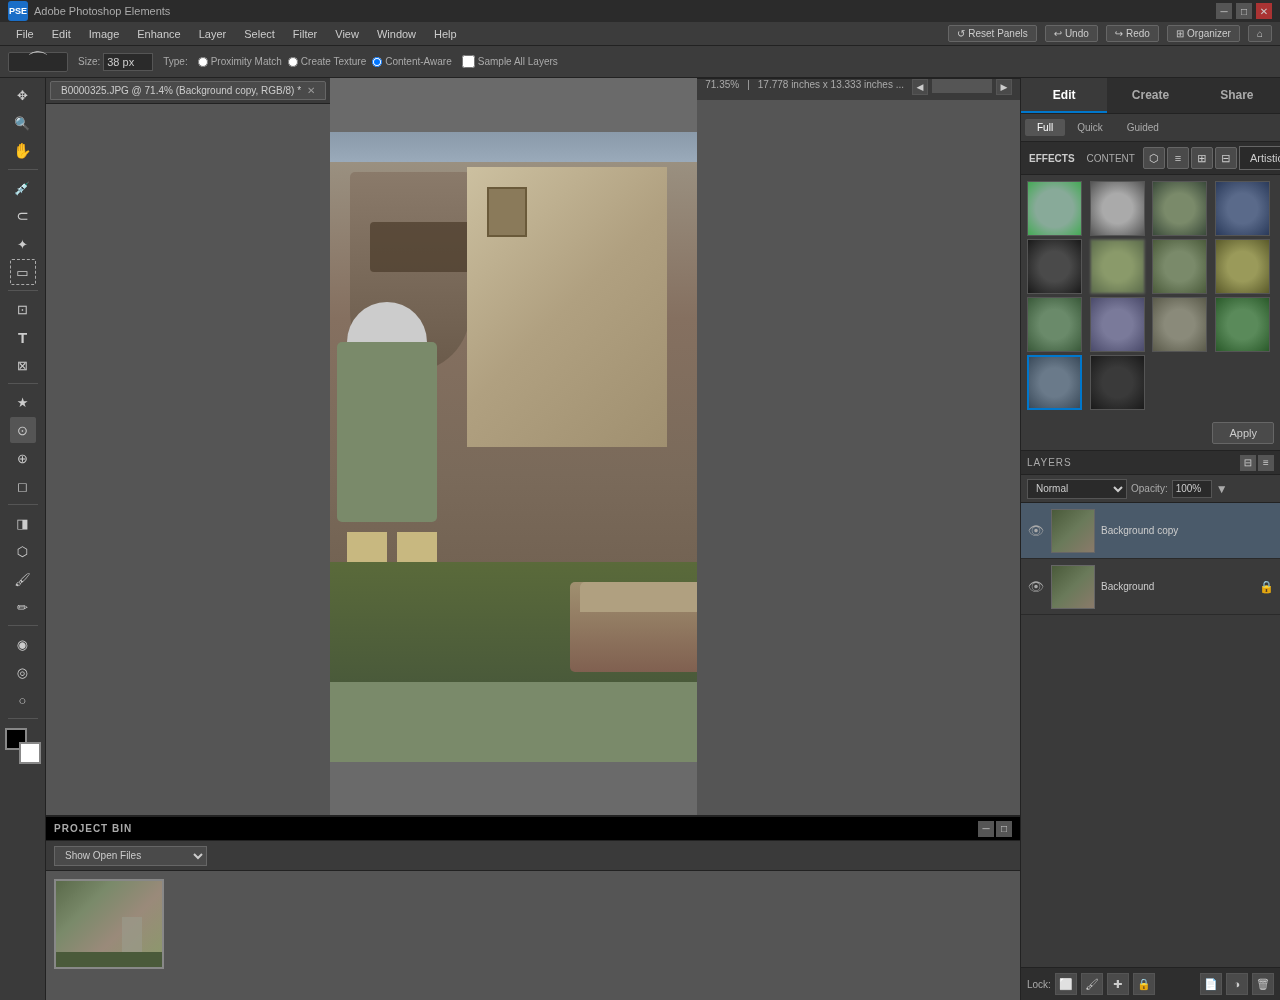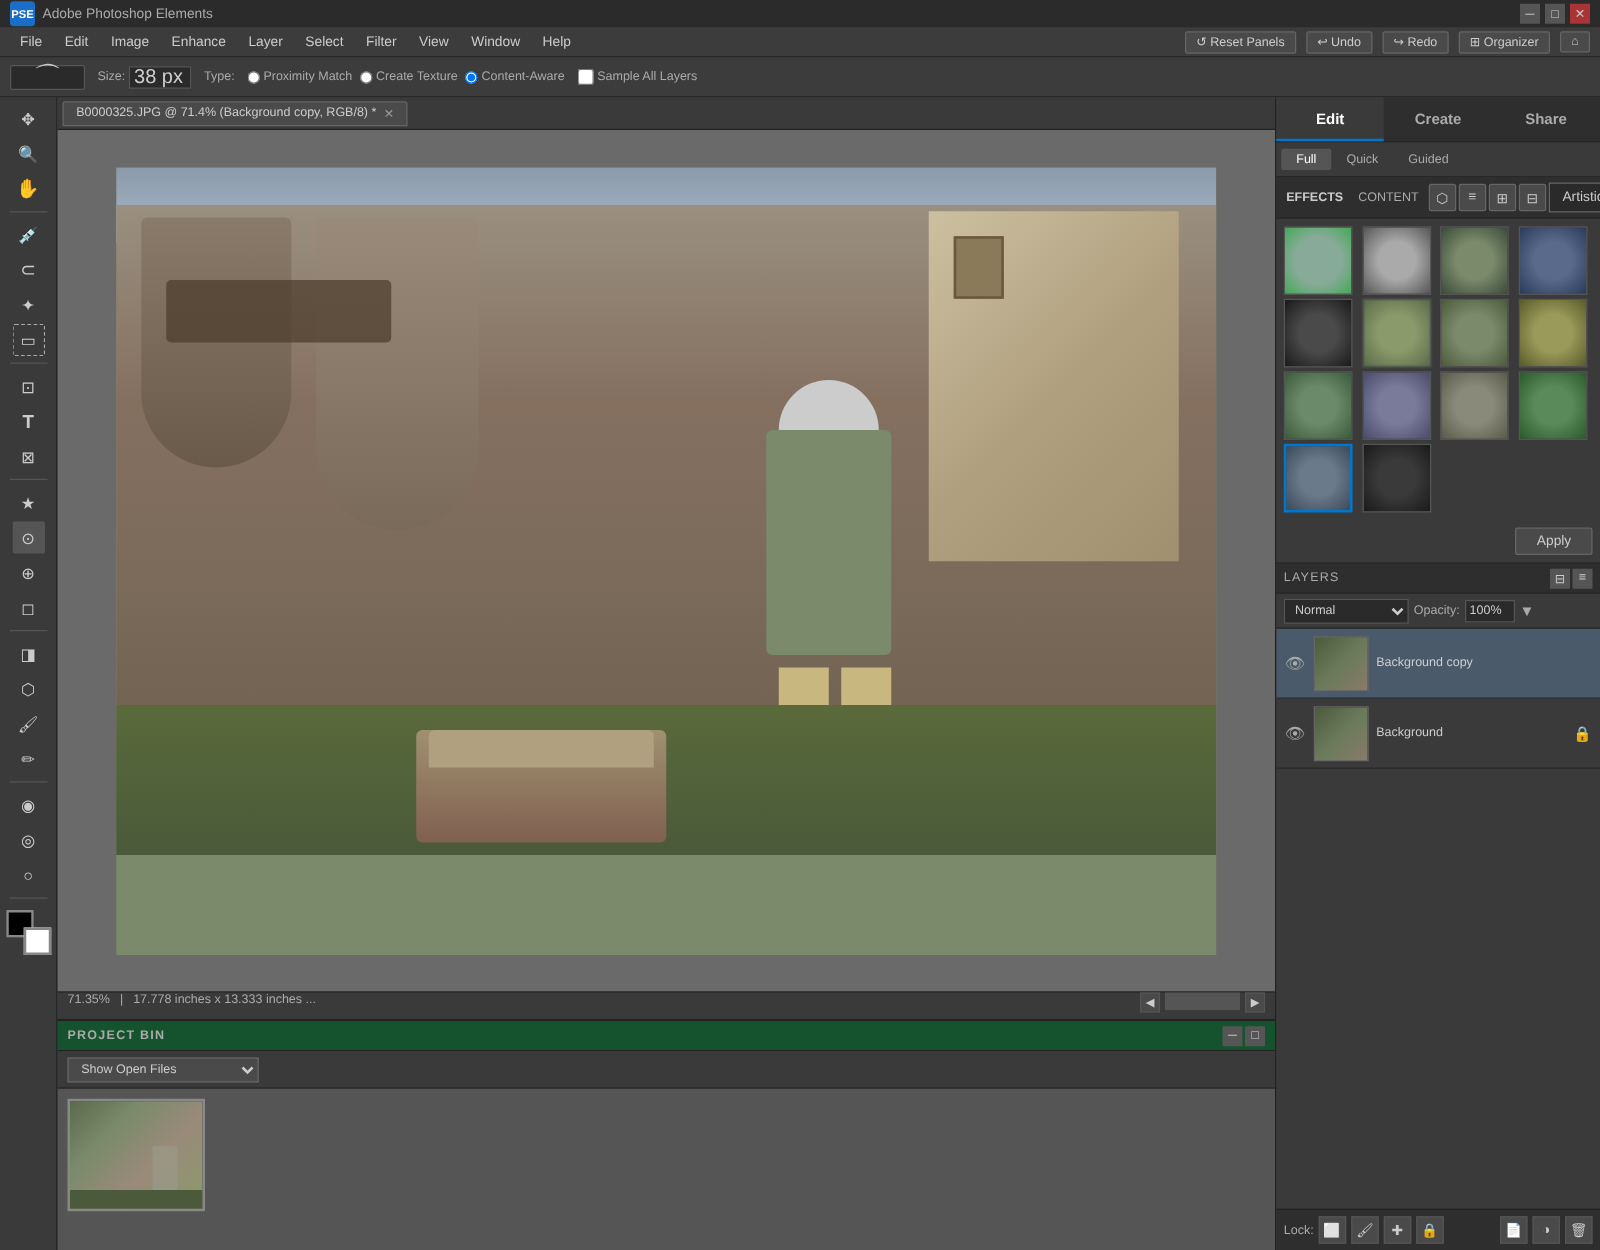--- a/index.html
+++ b/index.html
@@ -16,48 +16,48 @@
     #menubar { background: #3c3c3c; height: 24px; display: flex; align-items: center; padding: 0 8px; gap: 2px; border-bottom: 1px solid #222; }
     .menu-item { padding: 2px 8px; cursor: pointer; color: #ccc; font-size: 11px; border-radius: 2px; }
     #menubar-right { margin-left: auto; display: flex; align-items: center; gap: 8px; }
     .toolbar-btn { background: #4a4a4a; border: 1px solid #666; color: #ccc; padding: 2px 8px; cursor: pointer; font-size: 10px; border-radius: 2px; display: flex; align-items: center; gap: 4px; }
 
     
     #optionsbar { background: #3c3c3c; height: 32px; display: flex; align-items: center; padding: 0 8px; gap: 10px; border-bottom: 1px solid #222; }
     .options-brush { width: 60px; height: 20px; background: #2a2a2a; border: 1px solid #555; display: flex; align-items: center; justify-content: center; cursor: pointer; border-radius: 2px; }
     .options-label { color: #aaa; font-size: 10px; }
     .options-size { display: flex; align-items: center; gap: 3px; }
-    .size-input { background: #2a2a2a; border: 1px solid #555; color: #ccc; width: 50px; height: 18px; font-size: 16px; padding: 0 3px; }
+    .size-input { background: #2a2a2a; border: 1px solid #555; color: #ccc; width: 50px; height: 18px; font-size: 11px; padding: 0 3px; }
     .options-radio-group { display: flex; align-items: center; gap: 6px; }
     .radio-option { display: flex; align-items: center; gap: 3px; cursor: pointer; font-size: 10px; color: #aaa; }
     .radio-option input { width: 10px; height: 10px; }
     .checkbox-option { display: flex; align-items: center; gap: 3px; font-size: 10px; color: #aaa; }
 
     
     #main { display: flex; height: calc(1000px - 78px); }
 
     
     #left-toolbar { width: 46px; background: #3a3a3a; border-right: 1px solid #222; display: flex; flex-direction: column; align-items: center; padding: 4px 2px; gap: 2px; }
     .tool-btn { width: 26px; height: 26px; background: transparent; border: 1px solid transparent; color: #ccc; cursor: pointer; display: flex; align-items: center; justify-content: center; font-size: 13px; border-radius: 2px; }
     .tool-separator { width: 30px; height: 1px; background: #555; margin: 3px 0; }
     .tool-colors { width: 36px; height: 36px; position: relative; margin-top: 4px; }
     .color-fg { width: 22px; height: 22px; background: #000; border: 2px solid #888; position: absolute; top: 0; left: 0; }
     .color-bg { width: 22px; height: 22px; background: #fff; border: 2px solid #888; position: absolute; bottom: 0; right: 0; }
 
     
-    #canvas-area { flex: 1; background: #555; display: flex; flex-direction: column; overflow: hidden; }
+    #canvas-area { flex: 1; background: #555; display: flex; flex-direction: row; overflow: hidden; }
     #tab-bar { background: #3a3a3a; height: 26px; display: flex; align-items: center; padding: 0 4px; border-bottom: 1px solid #222; }
     .doc-tab { background: #4a4a4a; border: 1px solid #666; padding: 3px 10px; font-size: 10px; color: #ccc; cursor: pointer; display: flex; align-items: center; gap: 6px; border-radius: 2px 2px 0 0; }
     .doc-tab-close { color: #999; font-size: 10px; cursor: pointer; }
     #canvas-container { flex: 1; background: #6a6a6a; position: relative; overflow: hidden; display: flex; align-items: center; justify-content: center; }
     #status-bar { background: #3a3a3a; height: 22px; display: flex; align-items: flex-start; padding: 0 8px; gap: 8px; border-top: 1px solid #222; font-size: 10px; color: #aaa; }
 
     
     #project-bin { background: #3a3a3a; border-top: 2px solid #222; height: 185px; }
-    #project-bin-header { background: #14532d; height: 24px; display: flex; align-items: center; padding: 0 8px; border-bottom: 1px solid #222; }
+    #project-bin-header { background: #000000; height: 24px; display: flex; align-items: center; padding: 0 8px; border-bottom: 1px solid #222; }
     #project-bin-title { font-size: 10px; color: #aaa; font-weight: bold; letter-spacing: 1px; }
     #project-bin-controls { margin-left: auto; display: flex; gap: 2px; }
     #project-bin-toolbar { background: #3a3a3a; height: 30px; display: flex; align-items: center; padding: 0 8px; border-bottom: 1px solid #222; gap: 4px; }
     .dropdown-select { background: #4a4a4a; border: 1px solid #666; color: #ccc; padding: 2px 6px; font-size: 10px; height: 20px; cursor: pointer; }
     #project-bin-content { background: #555; height: calc(185px - 54px); padding: 8px; display: flex; gap: 8px; overflow-x: auto; }
     .thumbnail { width: 110px; height: 90px; background: #3a3a3a; border: 2px solid #888; cursor: pointer; overflow: hidden; position: relative; }
     .thumbnail-img { width: 100%; height: 100%; background: linear-gradient(135deg, #4a5a3a 0%, #6a7a5a 30%, #8a7a6a 60%, #6a7a5a 100%); }
 
     
     #right-panel { width: 260px; background: #3a3a3a; border-left: 1px solid #222; display: flex; flex-direction: column; }

